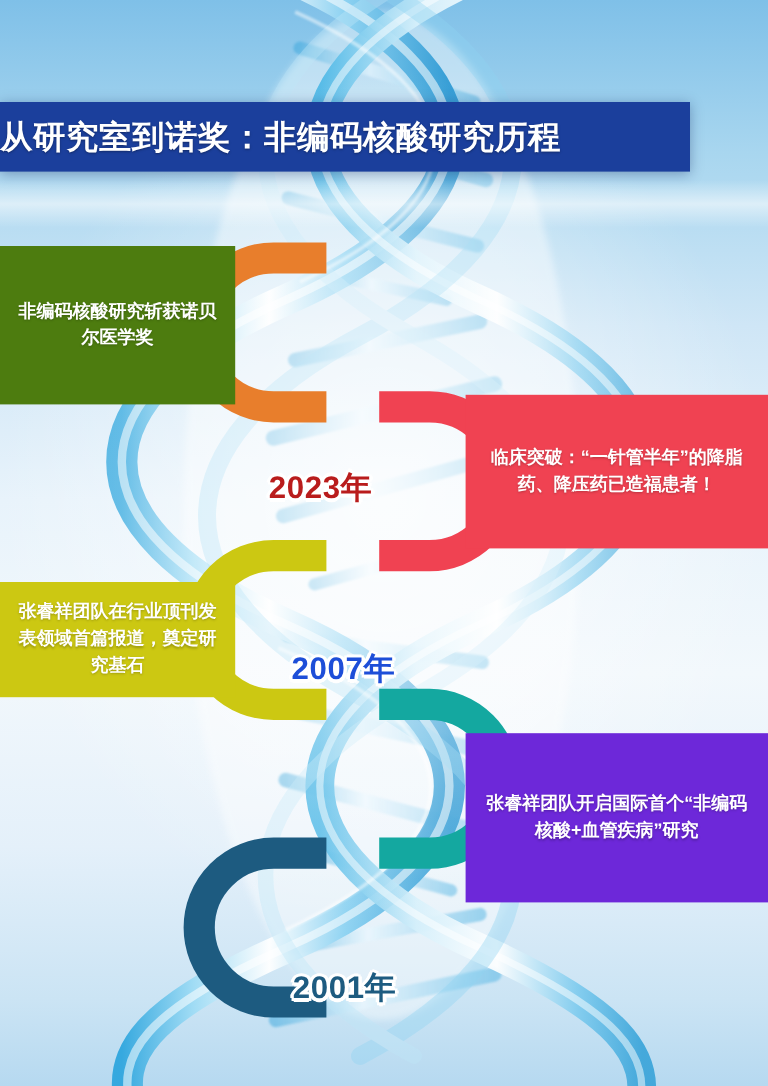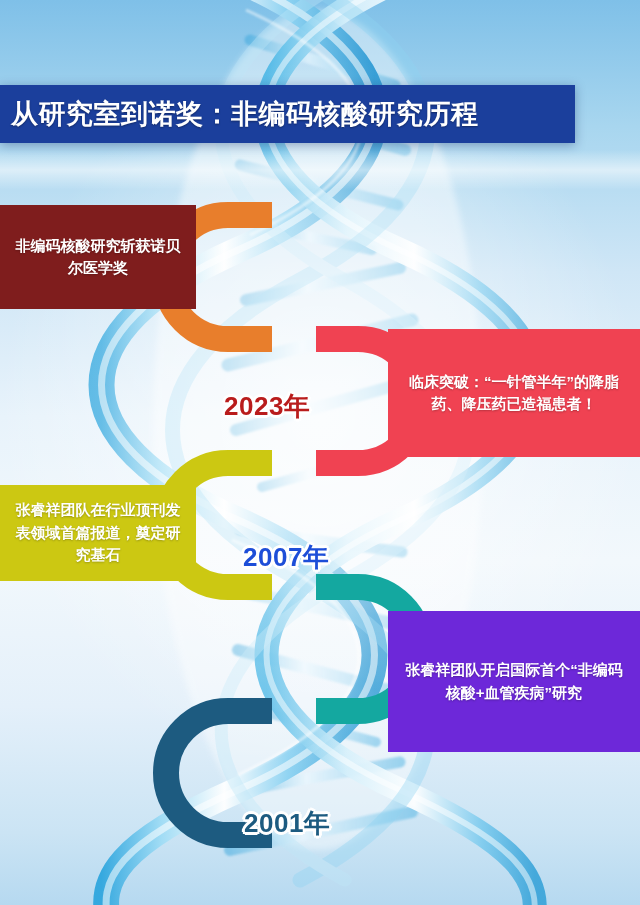--- a/index.html
+++ b/index.html
@@ -17,21 +17,21 @@
      background:radial-gradient(ellipse 70% 55% at 50% 46%,rgba(255,255,255,.72) 0%,rgba(255,255,255,.30) 42%,rgba(255,255,255,0) 72%);}
   .bg-sheen{position:absolute;left:0;right:0;top:150px;height:40px;
      background:linear-gradient(180deg,rgba(255,255,255,0),rgba(255,255,255,.55),rgba(255,255,255,0));}
   .helix-wrap{position:absolute;left:0;top:0;width:640px;height:905px;}
 
   
   .titlebar{position:absolute;left:0;top:85px;width:575px;height:58px;
      background:#1b3f9c;display:flex;align-items:center;
      box-shadow:0 2px 10px rgba(10,30,90,.35);}
   .titlebar .ttxt{color:#fff;font-size:27px;font-weight:bold;letter-spacing:.5px;
-     padding-left:11px;white-space:nowrap;
+     padding-left:0;white-space:nowrap;
      text-shadow:0 1px 2px rgba(0,0,0,.35);}
   .card{position:absolute;display:flex;align-items:center;justify-content:center;
      text-align:center;box-sizing:border-box;padding:8px 14px;}
   .card .ctxt{color:#fff;font-size:15px;font-weight:bold;line-height:1.5;
      text-shadow:0 1px 2px rgba(0,0,0,.25);}
   .card.left{left:0;}
   .card.right{right:0;}
 
   .year{position:absolute;font-size:26px;font-weight:bold;white-space:nowrap;
      letter-spacing:.5px;
@@ -130,21 +130,21 @@
 
     <path d="M316 189 L358 189 A 62 62 0 0 1 358 313 L316 313" fill="none" stroke="#f04252" stroke-width="26"></path>
 
     <path d="M272 313 L228 313 A 62 62 0 0 0 228 437 L272 437" fill="none" stroke="#ccc812" stroke-width="26"></path>
 
     <path d="M316 437 L358 437 A 62 62 0 0 1 358 561 L316 561" fill="none" stroke="#14a8a0" stroke-width="26"></path>
 
     <path d="M272 561 L228 561 A 62 62 0 0 0 228 685 L272 685" fill="none" stroke="#1d5b80" stroke-width="26"></path>
   </svg>
 
-  <div class="card left" style="top:205px;width:196px;height:104px;background:#7f1d1d;">
+  <div class="card left" style="top:205px;width:196px;height:132px;background:#4d7c0f;">
     <div class="ctxt">非编码核酸研究斩获诺贝尔医学奖</div>
   </div>
 
   <div class="card right" style="top:329px;width:252px;height:128px;background:#f04252;">
     <div class="ctxt">临床突破：“一针管半年”的降脂药、降压药已造福患者！</div>
   </div>
   <div class="year" style="left:224px;top:389px;color:#b91c1c;">2023年</div>
 
   <div class="card left" style="top:485px;width:196px;height:96px;background:#ccc812;">
     <div class="ctxt">张睿祥团队在行业顶刊发表领域首篇报道，奠定研究基石</div>

